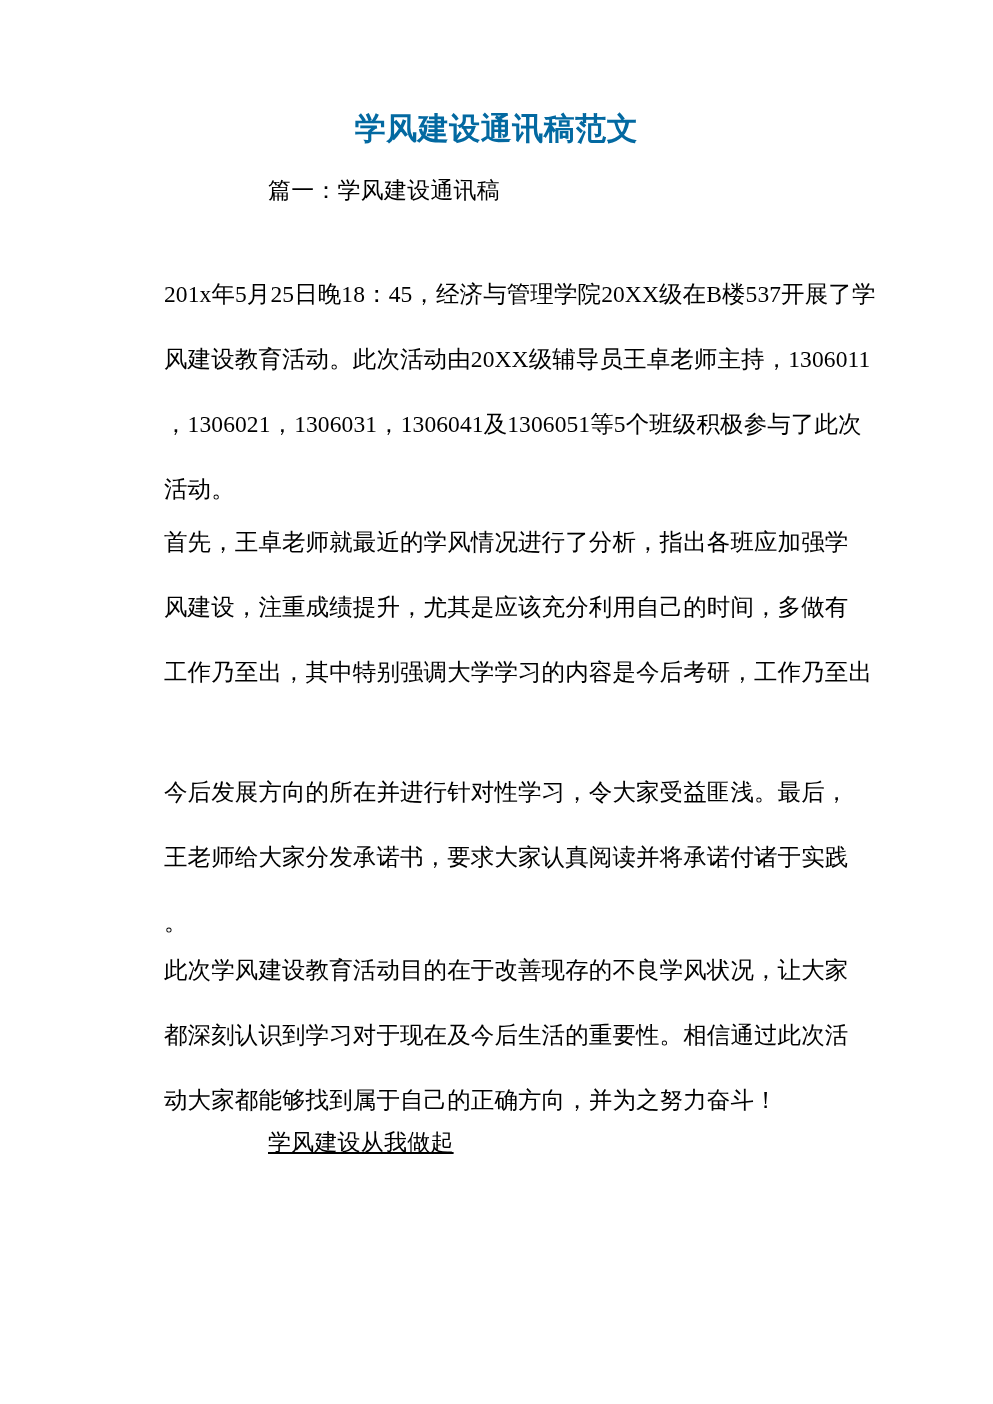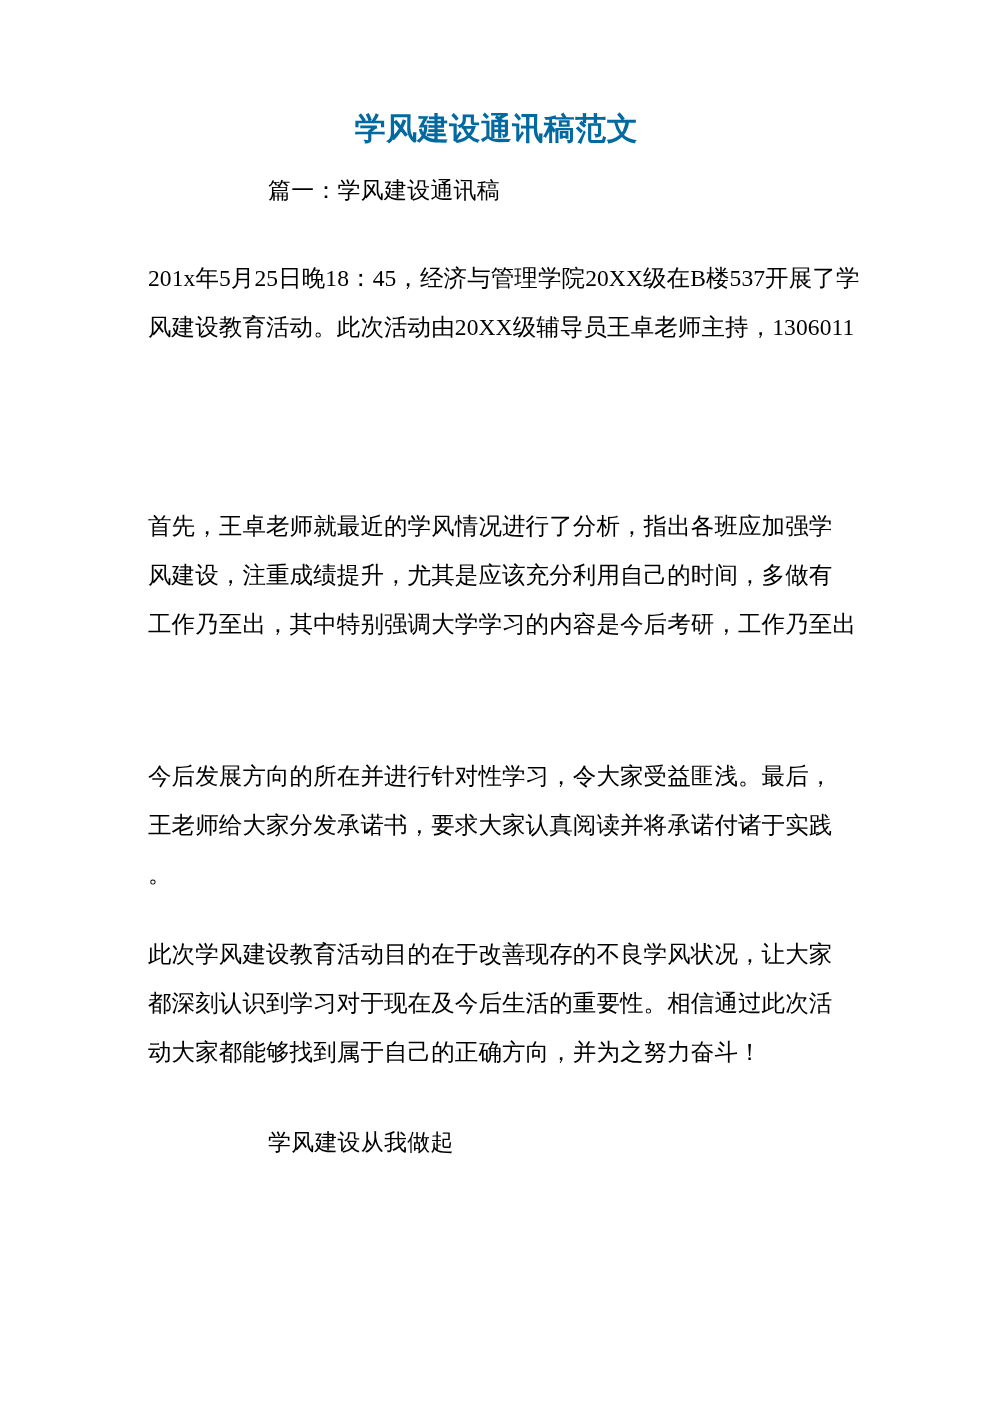--- a/index.html
+++ b/index.html
@@ -45,21 +45,21 @@
     position: absolute;
     left: 148px;
     width: 700px;
     font-size: 23.5px;
     line-height: 49px;
     letter-spacing: 0.1px;
     text-align: justify;
     text-justify: inter-character;
   }
   .body-block p {
-    margin: 0;
+    margin: 16px;
   }
   .nowrap-line {
     white-space: nowrap;
     display: block;
   }
 </style>
 </head>
 <body>
 
 <div class="page">
@@ -67,20 +67,26 @@
   <div class="doc-title">学风建设通讯稿范文</div>
 
   <div class="indent-line" style="top:174px;">篇一：学风建设通讯稿</div>
 
   <div class="body-block" style="top:254px;">
     <p>
         <span class="nowrap-line">201x年5月25日晚18：45，经济与管理学院20XX级在B楼537开展了学</span>
       </p>
     <p>
         <span class="nowrap-line">风建设教育活动。此次活动由20XX级辅导员王卓老师主持，1306011</span>
+      </p>
+    <p>
+        <span class="nowrap-line">，1306021，1306031，1306041及1306051等5个班级积极参与了此次</span>
+      </p>
+    <p>
+        <span class="nowrap-line">活动。</span>
       </p>
   </div>
 
   <div class="body-block" style="top:502px;">
     <p>
         <span class="nowrap-line">首先，王卓老师就最近的学风情况进行了分析，指出各班应加强学</span>
       </p>
     <p>
         <span class="nowrap-line">风建设，注重成绩提升，尤其是应该充分利用自己的时间，多做有</span>
       </p>
@@ -107,16 +113,16 @@
       </p>
     <p>
         <span class="nowrap-line">王老师给大家分发承诺书，要求大家认真阅读并将承诺付诸于实践</span>
       </p>
     <p>
         <span class="nowrap-line">。</span>
       </p>
   </div>
 
 
-  <div class="indent-line" style="top:1126px;">学风建设从我做起</div>
+  <div class="indent-line" style="top:1126px;text-decoration:underline;">学风建设从我做起</div>
 
 
 </div>
 
 </body></html>

